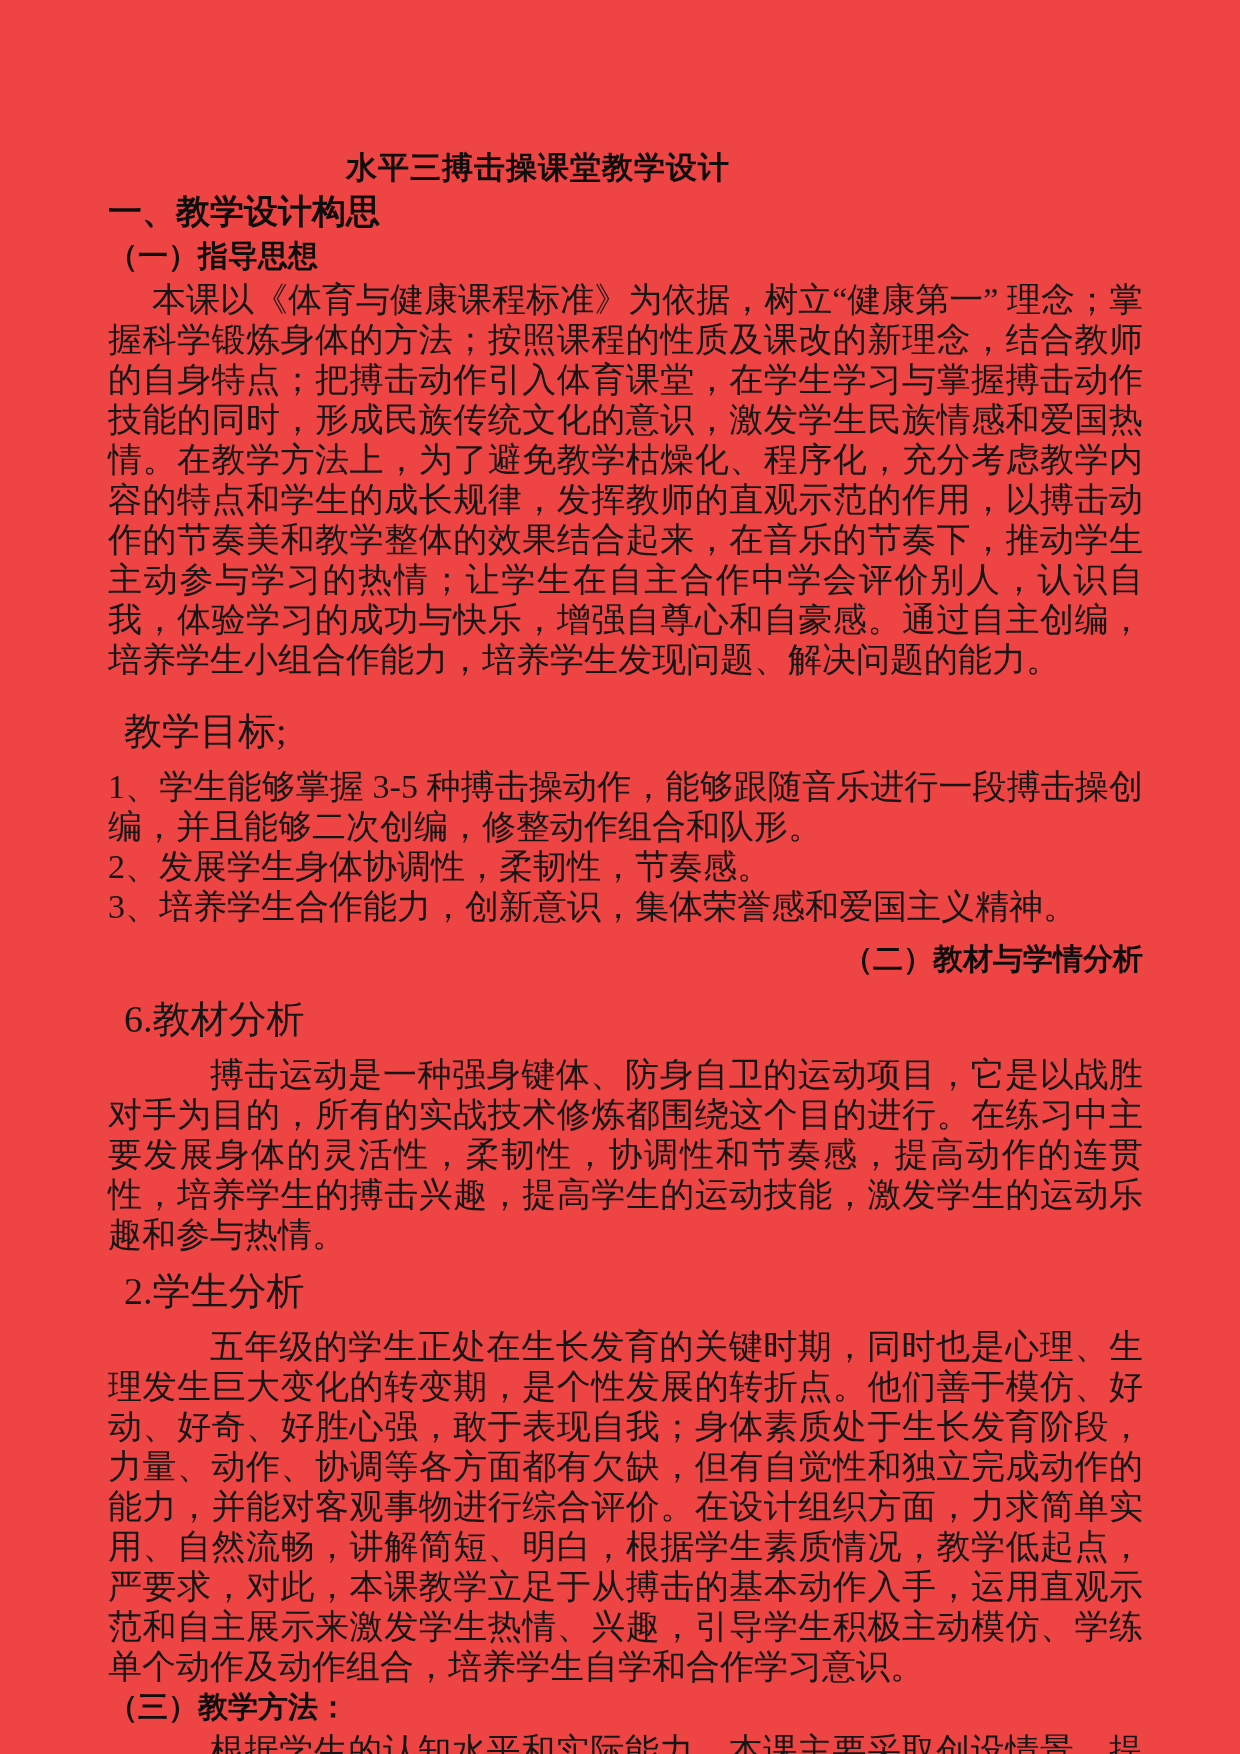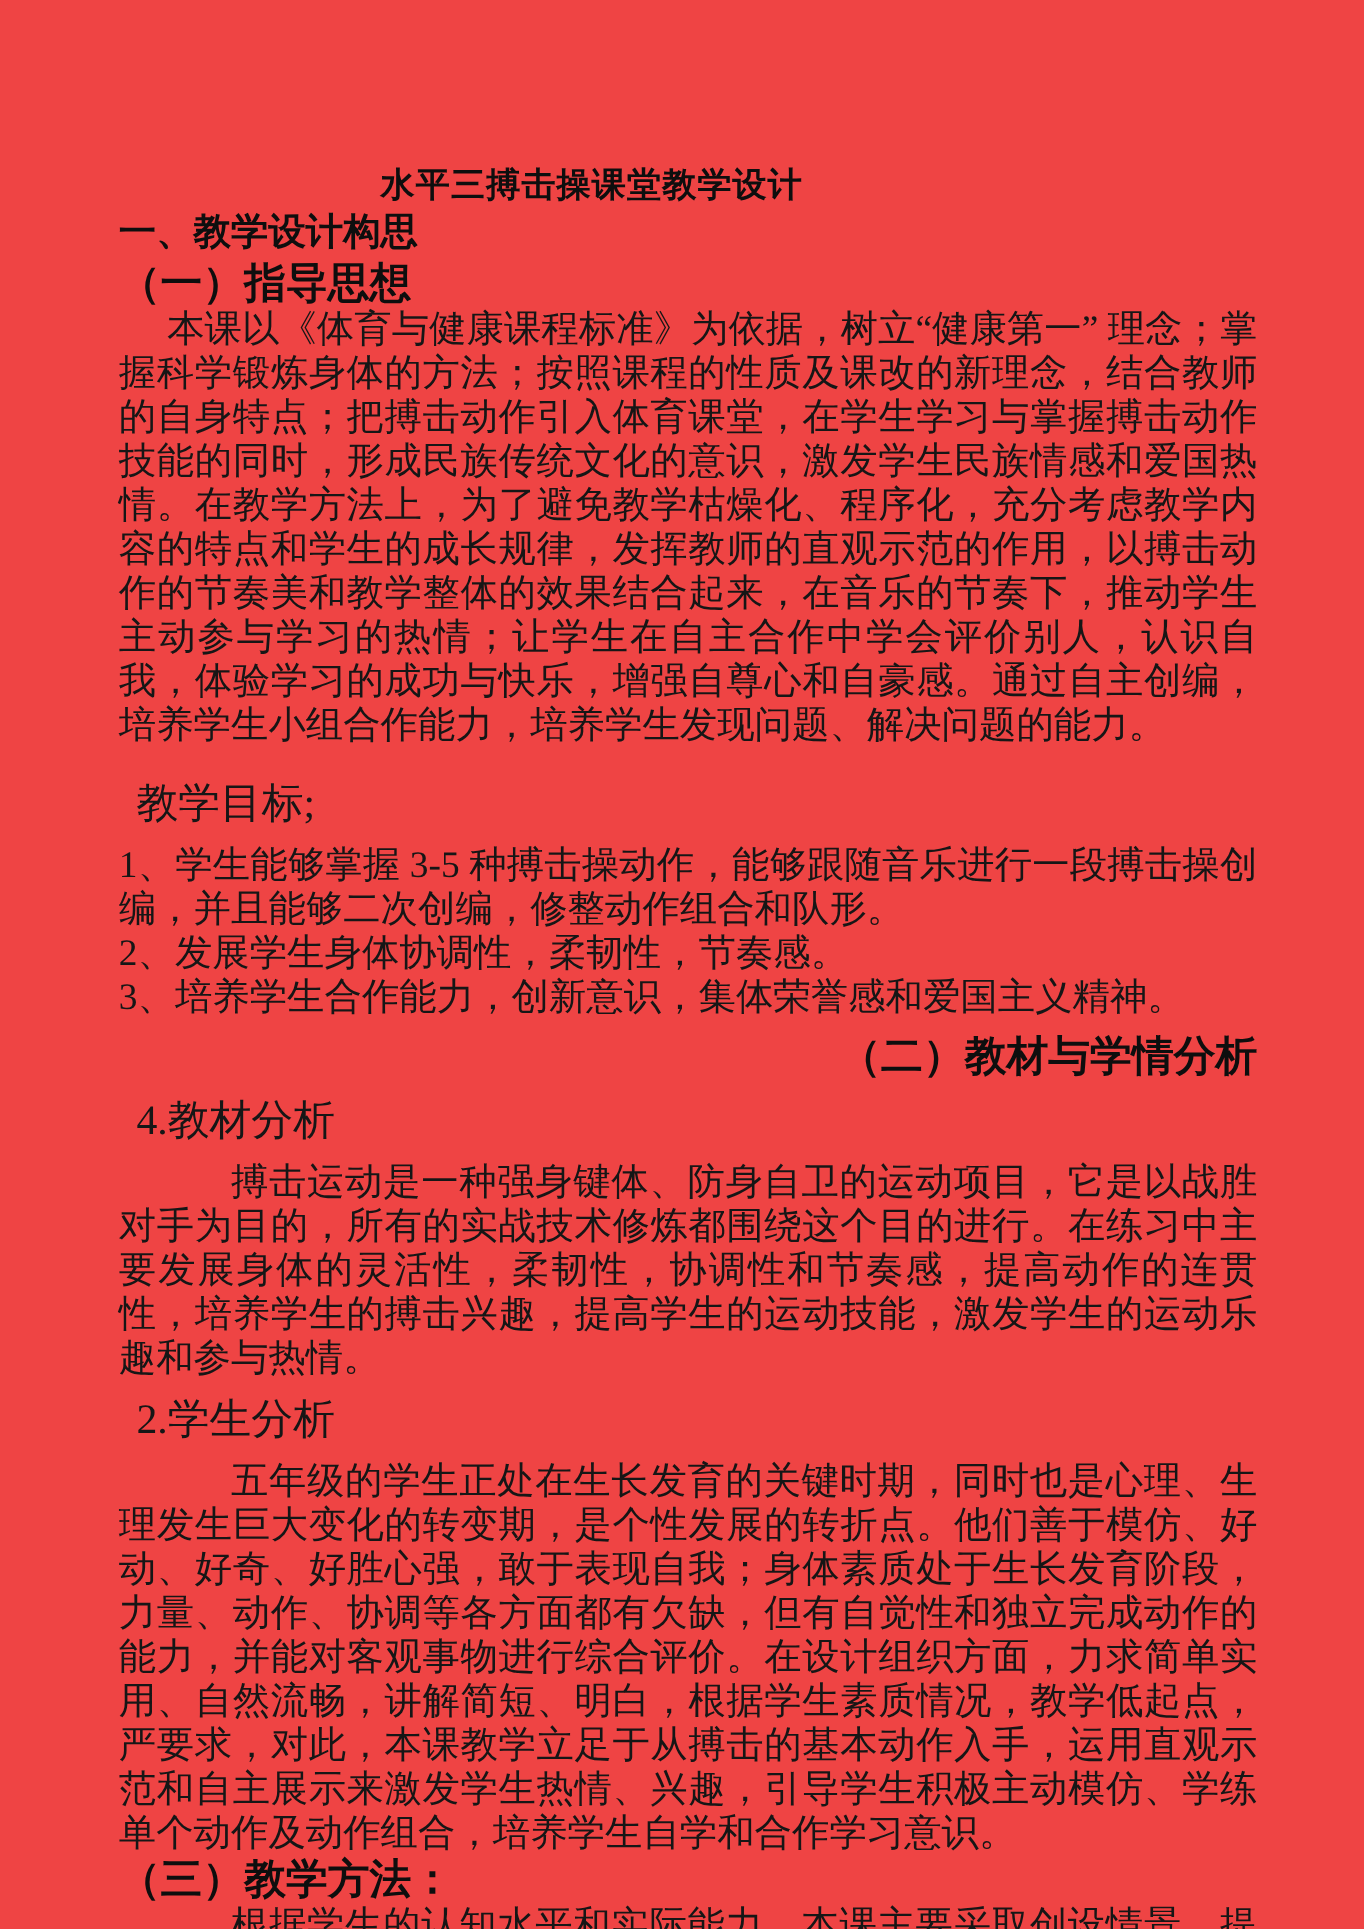--- a/index.html
+++ b/index.html
@@ -30,23 +30,23 @@
   }
   .h-main {
     font-family: Liberation Mono, monospace;
     font-weight: bold;
     font-size: 34px;
     line-height: 44px;
     margin-top: 4px;
     color: #0e0e0e;
   }
   .h-sub {
-    font-family: Liberation Sans, sans-serif;
+    font-family: Liberation Mono, monospace;
     font-weight: bold;
-    font-size: 38px;
+    font-size: 30px;
     line-height: 44px;
     margin-top: 0;
     color: #0e0e0e;
   }
   .h-sub.gap-before { margin-top: 12px; text-align: right; }
   .body-text {
     font-size: 34px;
     line-height: 40px;
     text-align: justify;
     text-justify: inter-character;
@@ -79,21 +79,21 @@
   <p class="label-line gap-block">教学目标;</p>
 
   <p class="body-text">1、学生能够掌握 3-5 种搏击操动作，能够跟随音乐进行一段搏击操创编，并且能够二次创编，修整动作组合和队形。</p>
 
   <p class="body-text">2、发展学生身体协调性，柔韧性，节奏感。</p>
 
   <p class="body-text">3、培养学生合作能力，创新意识，集体荣誉感和爱国主义精神。</p>
 
   <div class="h-sub gap-before">（二）教材与学情分析</div>
 
-  <p class="label-line">4.教材分析</p>
+  <p class="label-line">6.教材分析</p>
 
   <p class="body-text indent-lg">搏击运动是一种强身键体、防身自卫的运动项目，它是以战胜对手为目的，所有的实战技术修炼都围绕这个目的进行。在练习中主要发展身体的灵活性，柔韧性，协调性和节奏感，提高动作的连贯性，培养学生的搏击兴趣，提高学生的运动技能，激发学生的运动乐趣和参与热情。</p>
 
   <p class="label-line">2.学生分析</p>
 
   <p class="body-text indent-lg">五年级的学生正处在生长发育的关键时期，同时也是心理、生理发生巨大变化的转变期，是个性发展的转折点。他们善于模仿、好动、好奇、好胜心强，敢于表现自我；身体素质处于生长发育阶段，力量、动作、协调等各方面都有欠缺，但有自觉性和独立完成动作的能力，并能对客观事物进行综合评价。在设计组织方面，力求简单实用、自然流畅，讲解简短、明白，根据学生素质情况，教学低起点，严要求，对此，本课教学立足于从搏击的基本动作入手，运用直观示范和自主展示来激发学生热情、兴趣，引导学生积极主动模仿、学练单个动作及动作组合，培养学生自学和合作学习意识。</p>
 
   <div class="h-sub">（三）教学方法：</div>
 
   <p class="body-text indent-lg">根据学生的认知水平和实际能力，本课主要采取创设情景，提高兴趣；动作分解，自然过渡；由简到难，循序渐进；动态分组，自我选择的方法，结合动作、音乐等形象直观，喜闻乐见的方式，通过小组合作等形式、辅助练</p>

